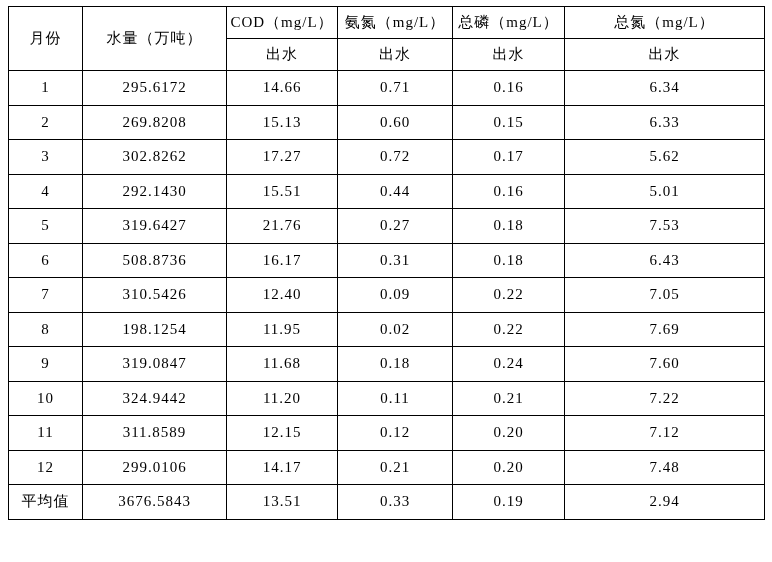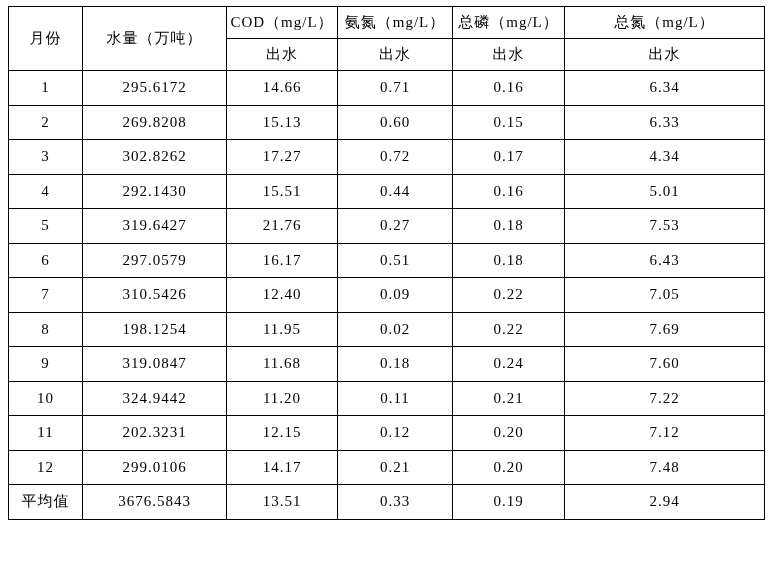--- a/index.html
+++ b/index.html
@@ -122,43 +122,43 @@
         <td class="num">0.60</td>
         <td class="num">0.15</td>
         <td class="num">6.33</td>
       </tr>
       <tr>
         <td class="num">3</td>
         <td class="num">302.8262</td>
         <td class="num">17.27</td>
         <td class="num">0.72</td>
         <td class="num">0.17</td>
-        <td class="num">4.34</td>
+        <td class="num">5.62</td>
       </tr>
       <tr>
         <td class="num">4</td>
         <td class="num">292.1430</td>
         <td class="num">15.51</td>
         <td class="num">0.44</td>
         <td class="num">0.16</td>
         <td class="num">5.01</td>
       </tr>
       <tr>
         <td class="num">5</td>
         <td class="num">319.6427</td>
         <td class="num">21.76</td>
         <td class="num">0.27</td>
         <td class="num">0.18</td>
         <td class="num">7.53</td>
       </tr>
       <tr>
         <td class="num">6</td>
-        <td class="num">297.0579</td>
+        <td class="num">508.8736</td>
         <td class="num">16.17</td>
-        <td class="num">0.51</td>
+        <td class="num">0.31</td>
         <td class="num">0.18</td>
         <td class="num">6.43</td>
       </tr>
       <tr>
         <td class="num">7</td>
         <td class="num">310.5426</td>
         <td class="num">12.40</td>
         <td class="num">0.09</td>
         <td class="num">0.22</td>
         <td class="num">7.05</td>
@@ -182,21 +182,21 @@
       <tr>
         <td class="num">10</td>
         <td class="num">324.9442</td>
         <td class="num">11.20</td>
         <td class="num">0.11</td>
         <td class="num">0.21</td>
         <td class="num">7.22</td>
       </tr>
       <tr>
         <td class="num">11</td>
-        <td class="num">202.3231</td>
+        <td class="num">311.8589</td>
         <td class="num">12.15</td>
         <td class="num">0.12</td>
         <td class="num">0.20</td>
         <td class="num">7.12</td>
       </tr>
       <tr>
         <td class="num">12</td>
         <td class="num">299.0106</td>
         <td class="num">14.17</td>
         <td class="num">0.21</td>

